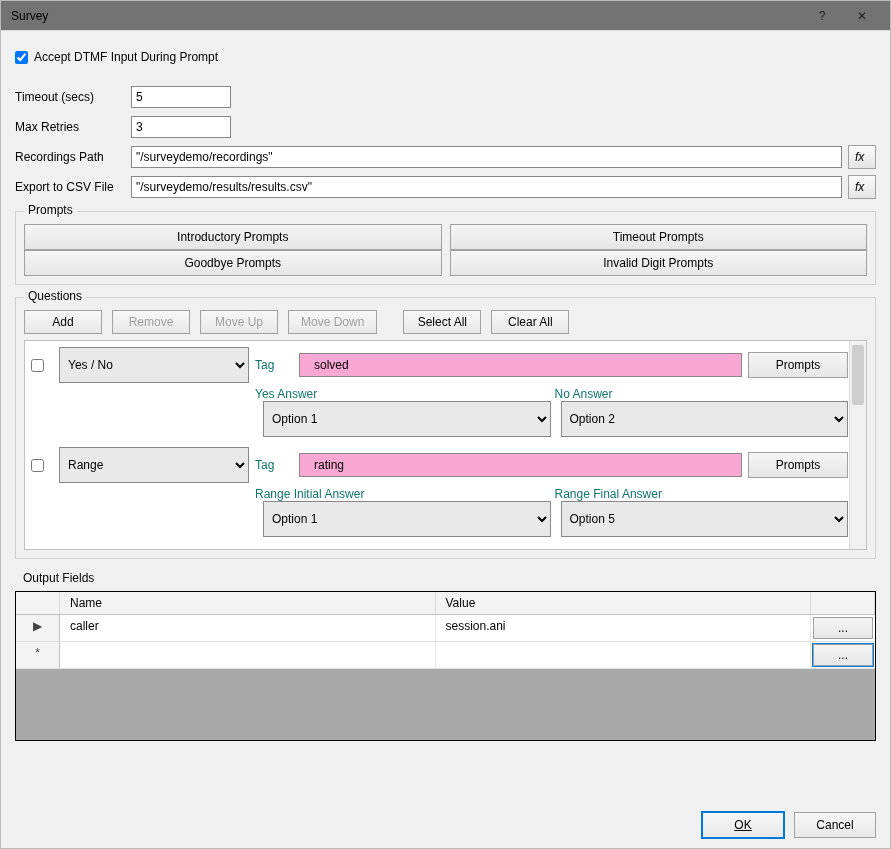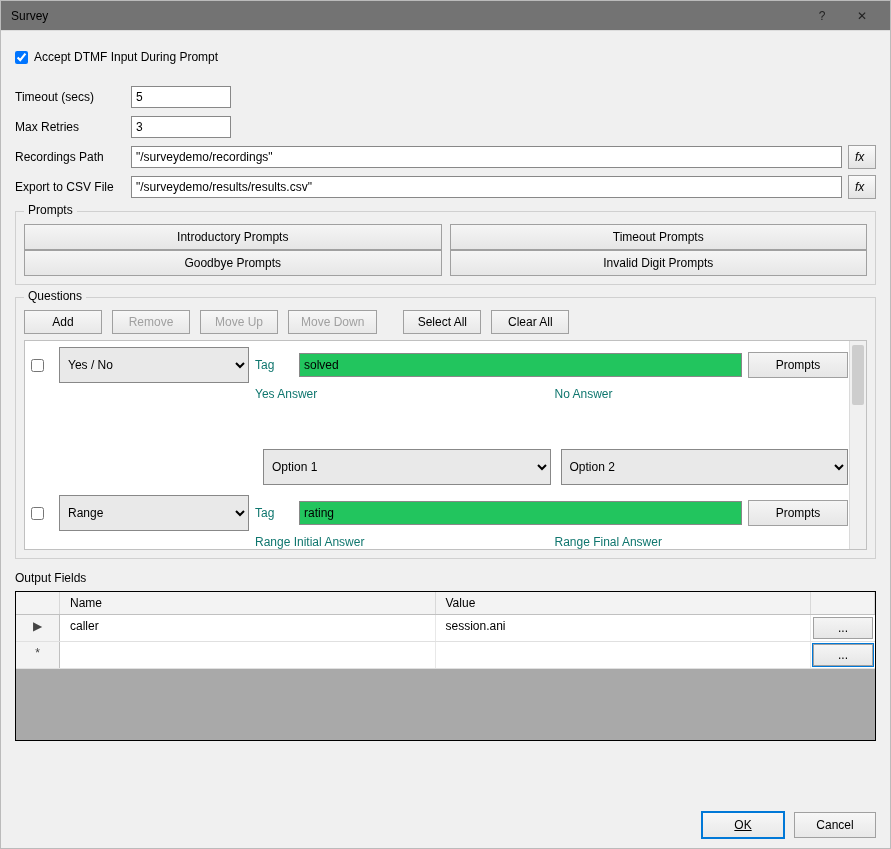--- a/index.html
+++ b/index.html
@@ -19,27 +19,27 @@
 .btnrow { display: flex; gap: 8px; }
 .wide-btn { flex: 1; height: 26px; border: 1px solid #a0a0a0; background: linear-gradient(#f5f5f5,#e6e6e6); }
 .toolbtn { height: 24px; padding: 0 12px; border: 1px solid #a0a0a0; background: linear-gradient(#f7f7f7,#e8e8e8); min-width: 78px; }
 .toolbtn:disabled { color: #a0a0a0; }
 .qscroll { border: 1px solid #c0c0c0; background: #fff; height: 210px; overflow: hidden; position: relative; margin-top: 6px; }
 .qscroll-inner { padding: 6px 18px 6px 6px; }
 .scrollbar { position: absolute; right: 0; top: 0; bottom: 0; width: 17px; background: #f0f0f0; border-left: 1px solid #dadada; }
 .scrollbar .thumb { position: absolute; left: 2px; right: 2px; top: 4px; height: 60px; background: #cdcdcd; border-radius: 2px; }
 .qrow { display: grid; grid-template-columns: 22px 190px 38px 1fr 100px; gap: 6px; align-items: center; }
 .qrow2 { display: grid; grid-template-columns: 22px 190px 1fr 1fr; gap: 6px; align-items: center; margin-top: 4px; }
-.qrow3 { display: grid; grid-template-columns: 22px 190px 1fr 1fr; gap: 10px; align-items: center; margin-top: 48px; }
+.qrow3 { display: grid; grid-template-columns: 22px 190px 1fr 1fr; gap: 10px; align-items: center; }
 select.combo { height: 36px; border: 1px solid #888; background: #e9e9e9; padding: 0 4px; width: 100%; }
-.qtag { height: 24px; border: 1px solid #888; background: #22c55e; padding: 2px 4px; width: 100%; }
+.qtag { height: 24px; border: 1px solid #888; background: #f9a8d4; padding: 2px 14px; width: 100%; }
 .promptsbtn { height: 26px; border: 1px solid #a0a0a0; background: linear-gradient(#f5f5f5,#e6e6e6); width: 100%; }
 .sublbl { font-size: 12px; color: #0f766e; }
 .spacer { height: 10px; }
-.output-label { margin-top: 6px; }
+.output-label { margin-top: 6px; margin-left: 8px; }
 .grid { border: 1px solid #000; background: #fff; height: 150px; overflow: hidden; }
 .ghead { display: grid; grid-template-columns: 44px 1fr 1fr 64px; background: #f3f3f3; border-bottom: 1px solid #c0c0c0; }
 .ghead > div { padding: 4px 10px; border-right: 1px solid #d8d8d8; }
 .grow { display: grid; grid-template-columns: 44px 1fr 1fr 64px; border-bottom: 1px solid #e0e0e0; background:#fff; }
 .grow > div { padding: 4px 10px; border-right: 1px solid #e8e8e8; }
 .grow .rowhead { background: #f3f3f3; text-align: center; color: #444; border-right: 1px solid #c0c0c0; }
 .grow .ellbtn { border: 1px solid #a0a0a0; background: linear-gradient(#f5f5f5,#e6e6e6); height: 22px; margin: 2px; text-align:center; padding: 0; }
 .gridfill { background: #a9a9a9; height: 74px; }
 .footer { display: flex; justify-content: flex-end; gap: 10px; padding: 10px 14px; }
 .footer button { width: 82px; height: 26px; border: 1px solid #a0a0a0; background: linear-gradient(#f7f7f7,#e8e8e8); }

